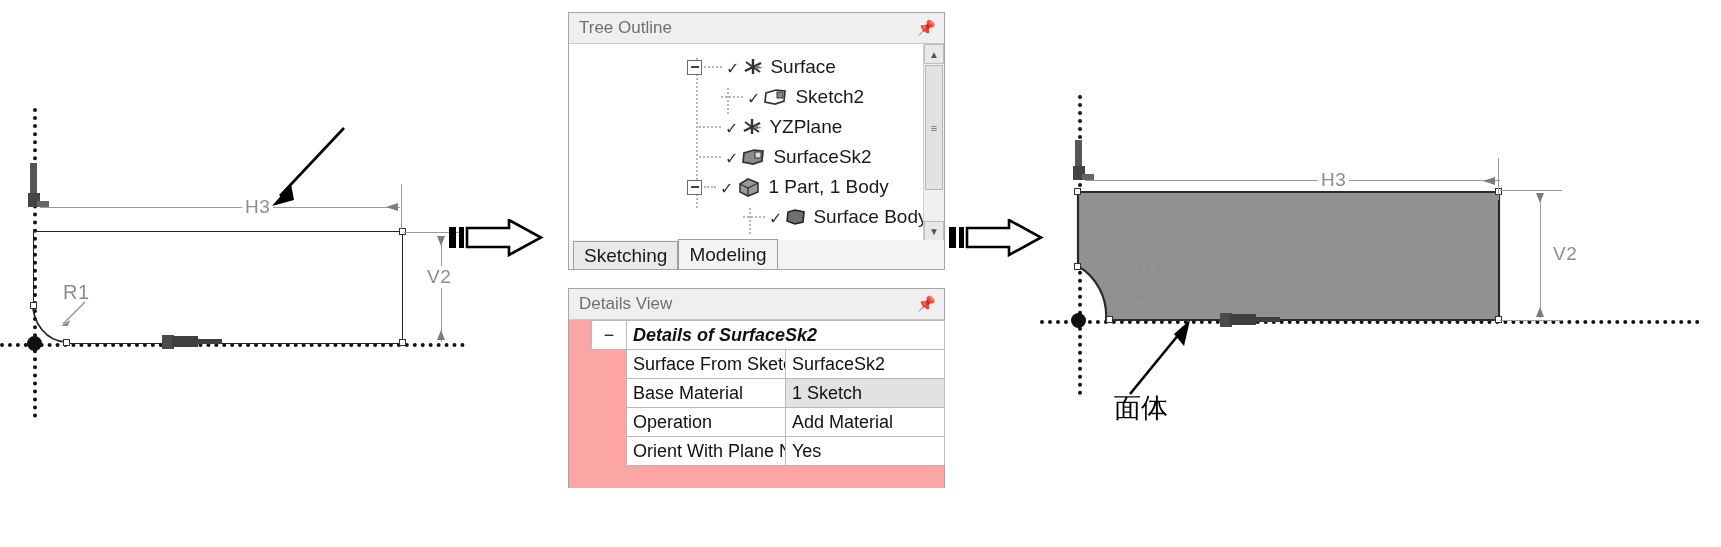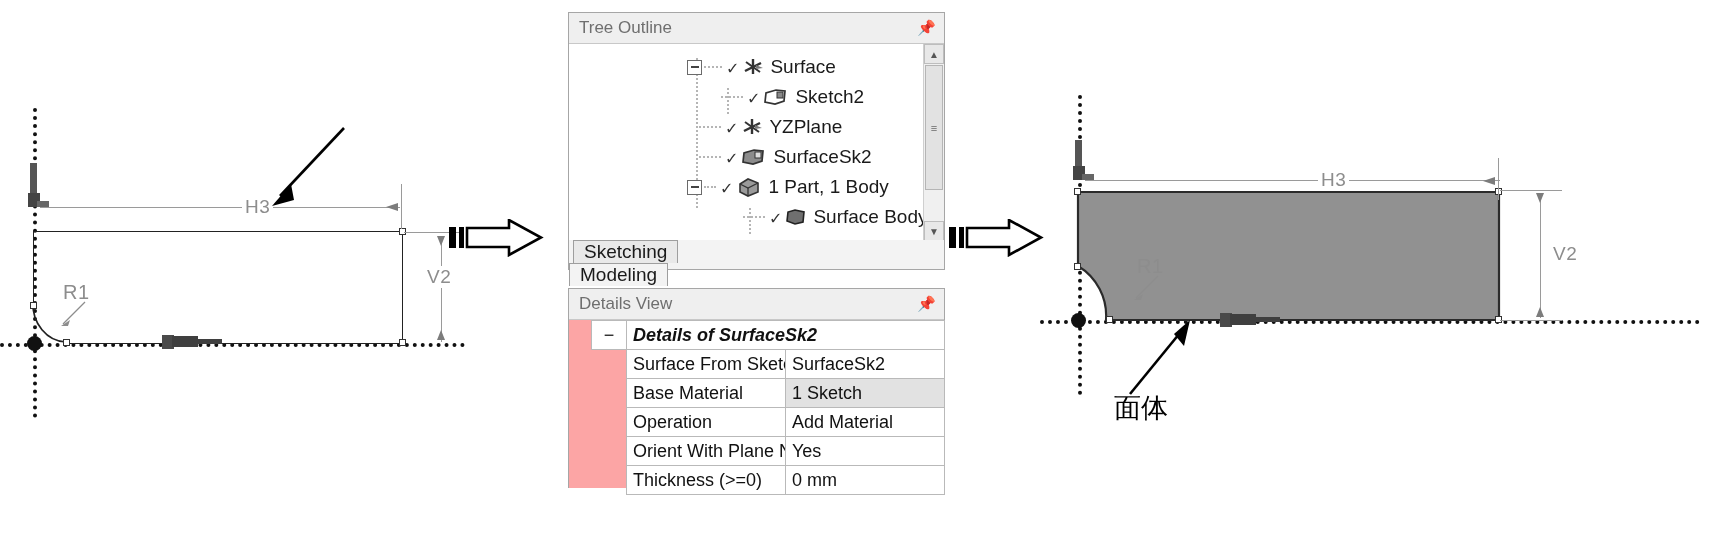--- a/index.html
+++ b/index.html
@@ -44,21 +44,21 @@
 
   
   .sbar{position:absolute;width:20px;background:#f0f0f0;border-left:1px solid #cfcfcf;}
   .sbtn{height:20px;background:#e8e8e8;border:1px solid #bdbdbd;box-sizing:border-box;
         display:flex;align-items:center;justify-content:center;font-size:10px;color:#555;}
   .sthumb{position:absolute;left:1px;width:18px;background:#e2e2e2;border:1px solid #b5b5b5;
           box-sizing:border-box;display:flex;align-items:center;justify-content:center;
           font-size:11px;color:#6a6a6a;letter-spacing:0;}
 
   
-  .tabstrip{position:absolute;display:flex;align-items:flex-start;flex-direction:column;}
+  .tabstrip{position:absolute;display:flex;align-items:flex-end;}
   .tab{height:28px;padding:0 10px;display:flex;align-items:center;font-size:19px;color:#1a1a1a;
        background:#e9e9e9;border:1px solid #9e9e9e;border-bottom:none;box-sizing:border-box;}
   .tab.active{background:#f3f3f3;}
 
   
   .dt{position:absolute;border-collapse:collapse;table-layout:fixed;}
   .dt td{border:1px solid #b9b9b9;height:28px;font-size:18px;color:#111;padding:0 6px;
          background:#fff;overflow:hidden;white-space:nowrap;}
   .dt td.hdr{background:#fff;font-weight:bold;font-style:italic;}
   .dt td.grayval{background:#e2e2e2;}
@@ -254,25 +254,20 @@
     <tr>
       <td style="border:none;background:transparent;"></td>
       <td>Operation</td>
       <td>Add Material</td>
     </tr>
     <tr>
       <td style="border:none;background:transparent;"></td>
       <td>Orient With Plane Normal?</td>
       <td>Yes</td>
     </tr>
-    <tr>
-      <td style="border:none;background:transparent;"></td>
-      <td>Thickness (&gt;=0)</td>
-      <td>0 mm</td>
-    </tr>
   </tbody>
     </table>
 </div>
 
 <svg class="blockarrow" style="left:949px;top:219px;" width="110" height="38">
   <rect x="0" y="8" width="7" height="21" fill="#000"></rect>
   <rect x="10" y="8" width="5" height="21" fill="#000"></rect>
   <path d="M18,9 L60,9 L60,1 L92,18.5 L60,36 L60,28 L18,28 Z" fill="#fff" stroke="#000" stroke-width="2.6" stroke-linejoin="miter"></path>
 </svg>
 

